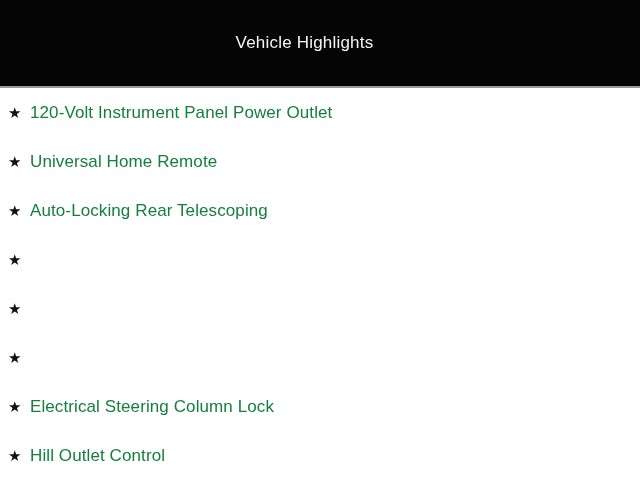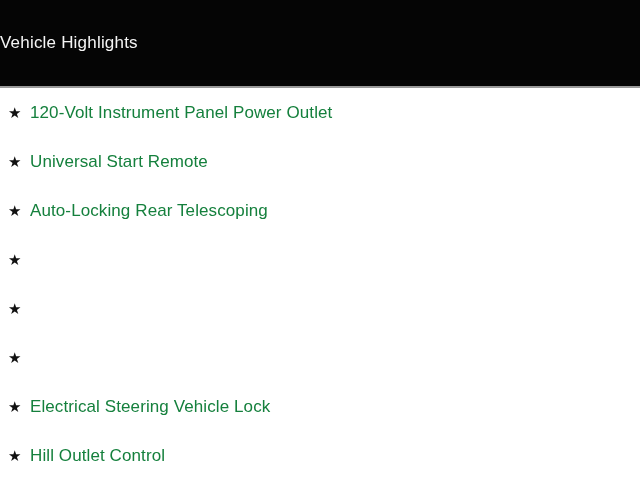--- a/index.html
+++ b/index.html
@@ -18,21 +18,21 @@
     height: 480px;
     display: flex;
     flex-direction: column;
   }
   .header {
     height: 94px;
     background: #050505;
     border-bottom: 2px solid #9a9a9a;
     display: flex;
     align-items: center;
-    justify-content: flex-start;
+    justify-content: center;
     padding-right: 31px;
     box-sizing: border-box;
   }
   .header-title {
     color: #f5f5f5;
     font-size: 17px;
     letter-spacing: 0.2px;
   }
   .feature-list {
     flex: 1;
@@ -72,21 +72,21 @@
 
   <div class="feature-list">
 
     <div class="row">
       <span class="star">★</span>
       <span class="label">120-Volt Instrument Panel Power Outlet</span>
     </div>
 
     <div class="row">
       <span class="star">★</span>
-      <span class="label">Universal Start Remote</span>
+      <span class="label">Universal Home Remote</span>
     </div>
 
     <div class="row">
       <span class="star">★</span>
       <span class="label">Auto-Locking Rear Telescoping</span>
     </div>
 
     <div class="row">
       <span class="star">★</span>
     </div>
@@ -94,21 +94,21 @@
     <div class="row">
       <span class="star">★</span>
     </div>
 
     <div class="row">
       <span class="star">★</span>
     </div>
 
     <div class="row">
       <span class="star">★</span>
-      <span class="label">Electrical Steering Vehicle Lock</span>
+      <span class="label">Electrical Steering Column Lock</span>
     </div>
 
     <div class="row">
       <span class="star">★</span>
       <span class="label">Hill Outlet Control</span>
     </div>
 
   </div>
 
 </div>

